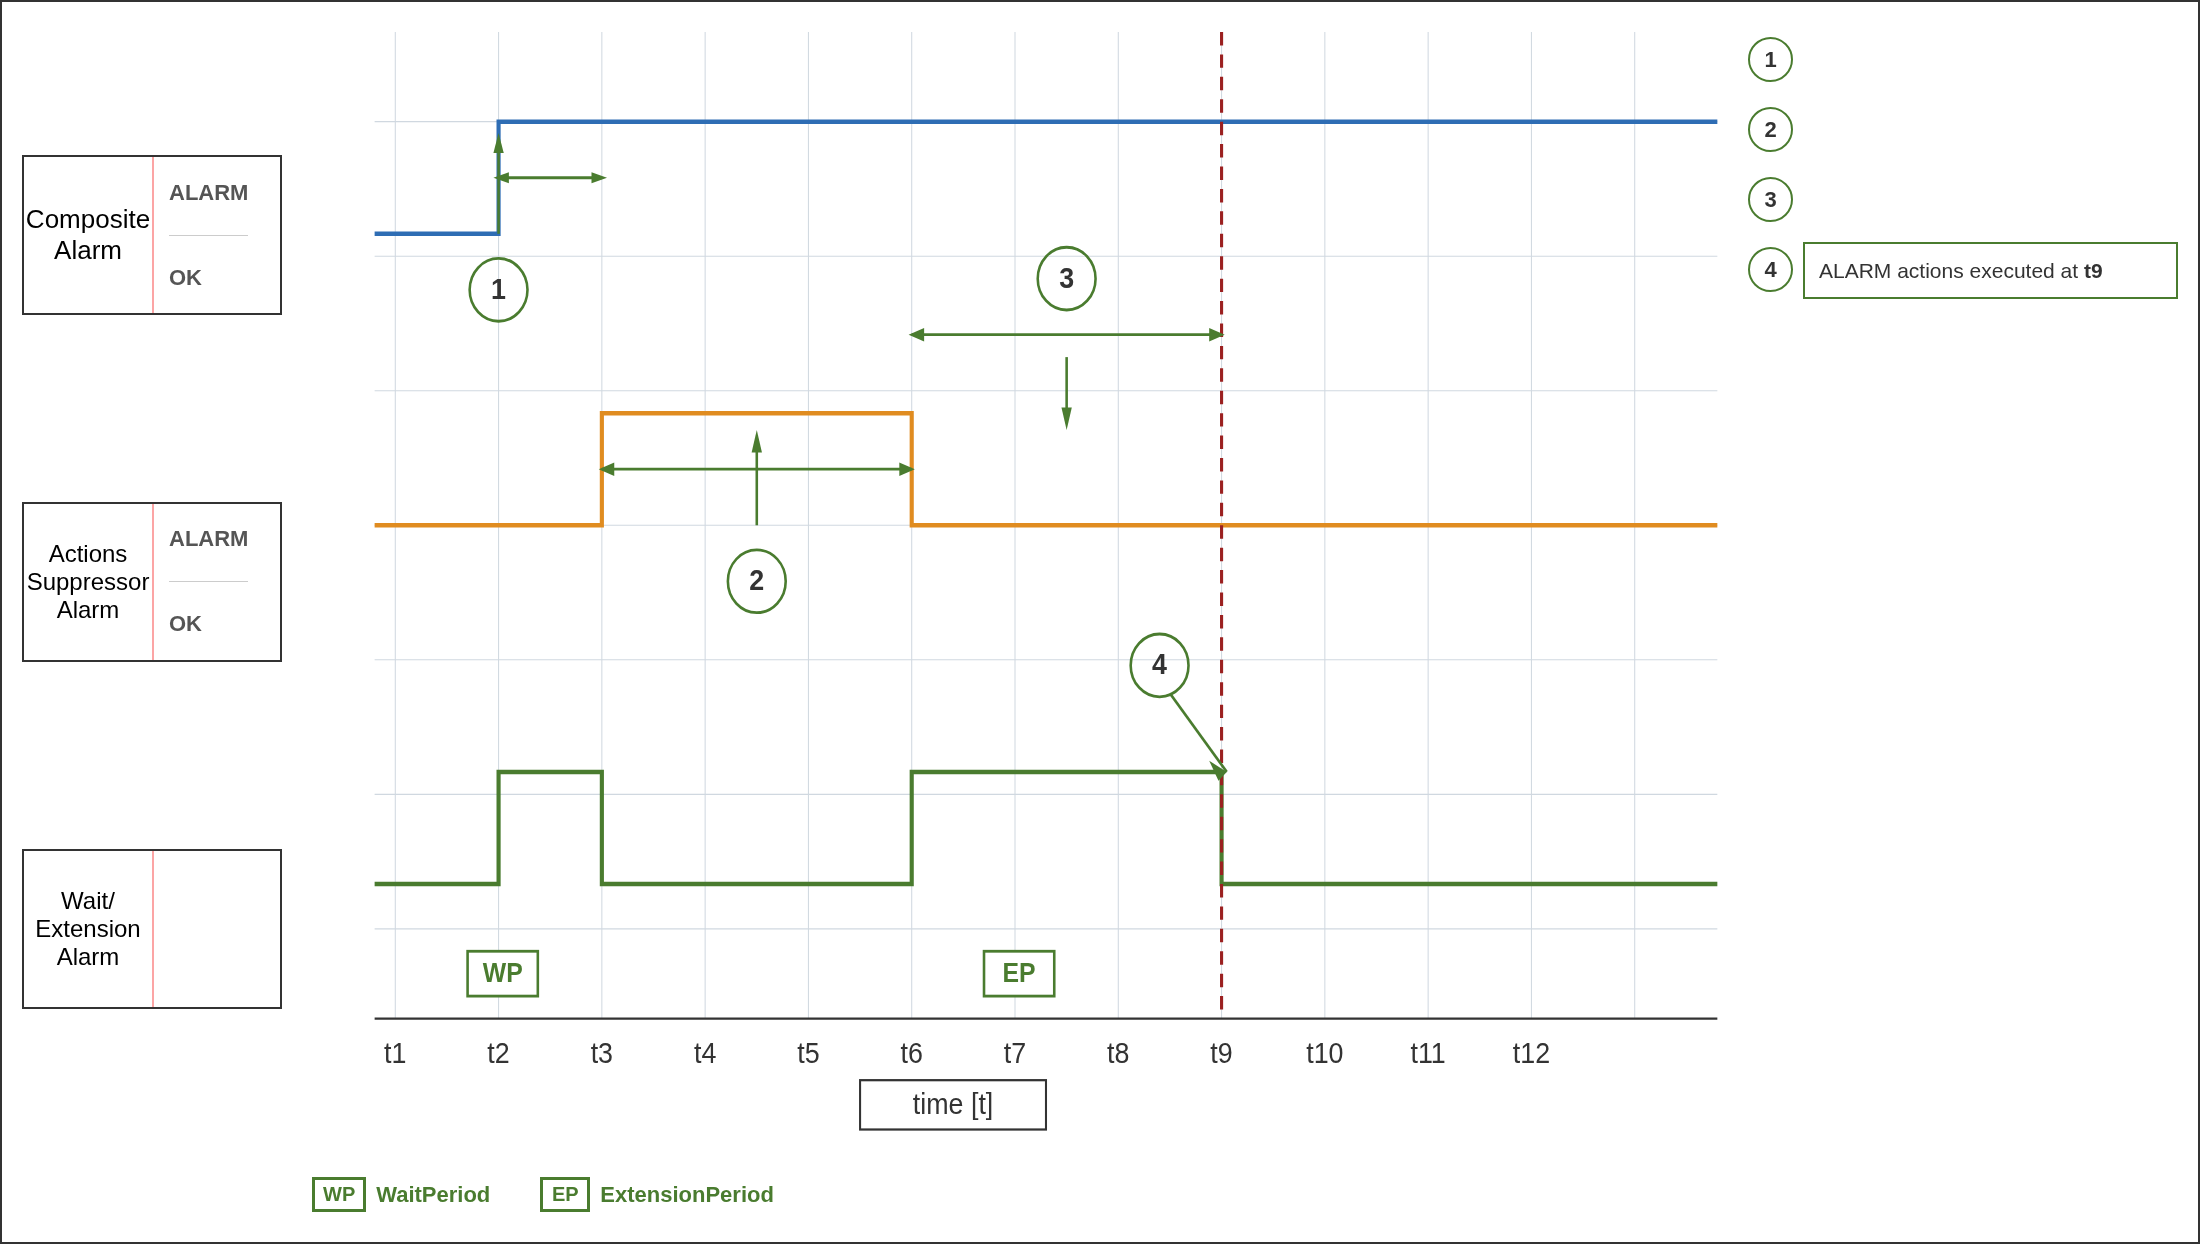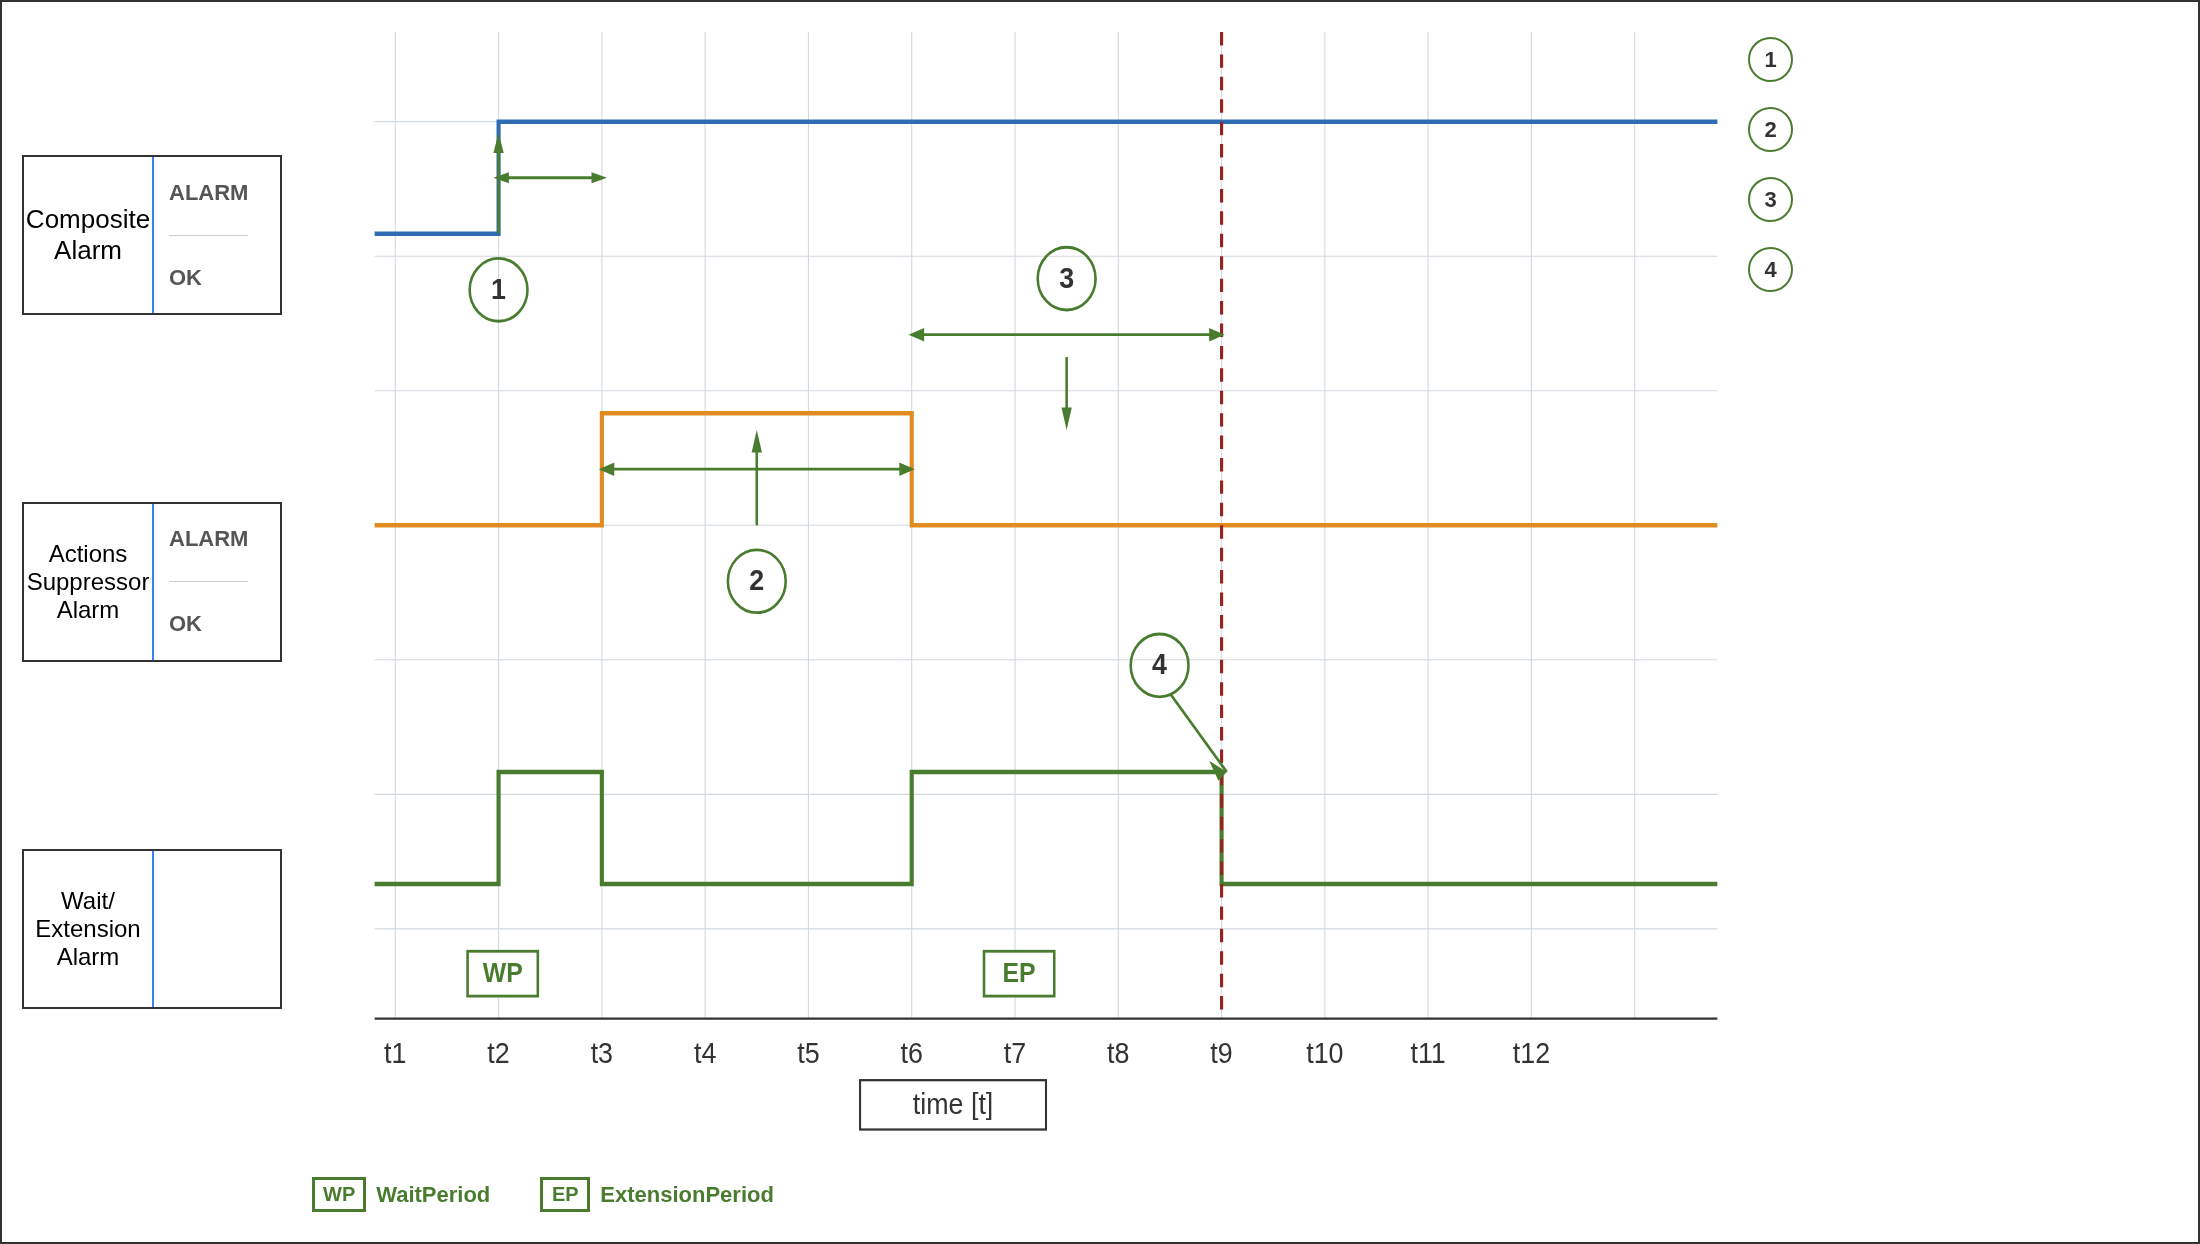--- a/index.html
+++ b/index.html
@@ -39,21 +39,21 @@
     }
     .label-title {
       width: 130px;
       display: flex;
       align-items: center;
       justify-content: center;
       font-size: 26px;
       font-weight: normal;
       padding: 10px;
       text-align: center;
-      border-right: 2px solid #3b82f6;
+      border-right: 2px solid #fca5a5;
     }
     .label-states {
       display: flex;
       flex-direction: column;
       justify-content: space-around;
       padding: 10px 15px;
     }
     .state-label {
       font-size: 22px;
       font-weight: bold;
@@ -309,15 +309,18 @@
       <div class="annotation-number">1</div>
     </div>
     <div class="annotation-item">
       <div class="annotation-number">2</div>
     </div>
     <div class="annotation-item">
       <div class="annotation-number">3</div>
     </div>
     <div class="annotation-item">
       <div class="annotation-number">4</div>
+      <div class="annotation-box">
+        ALARM actions executed at <strong>t9</strong>
+      </div>
     </div>
   </div>
 </div>
 
 </body></html>

